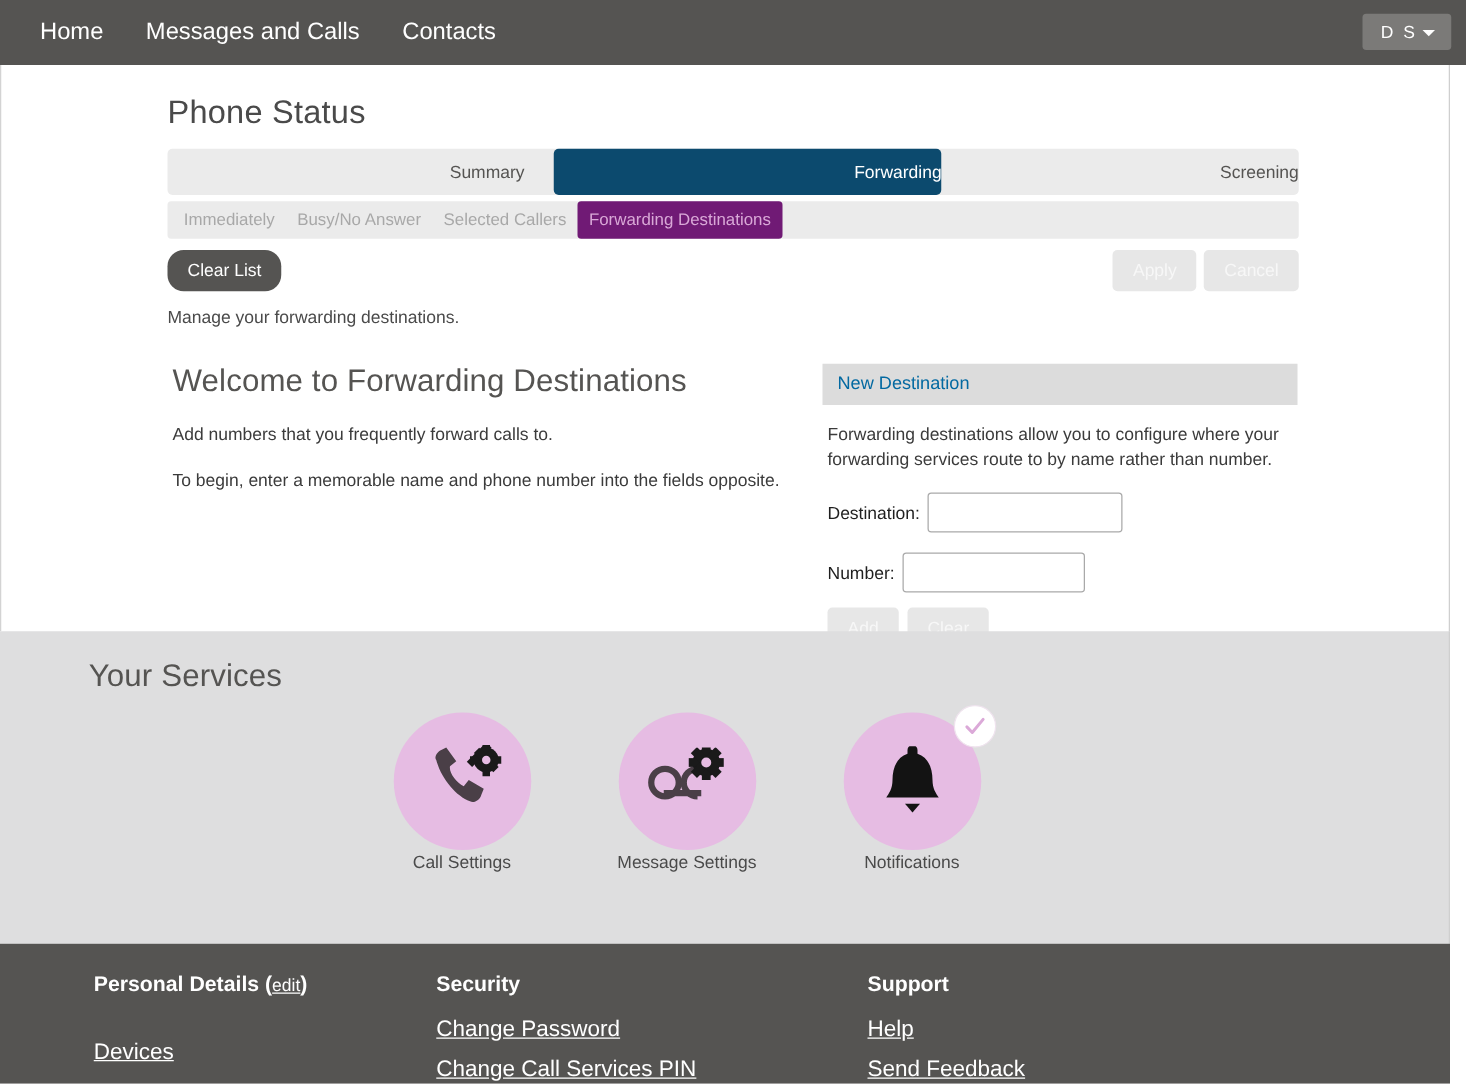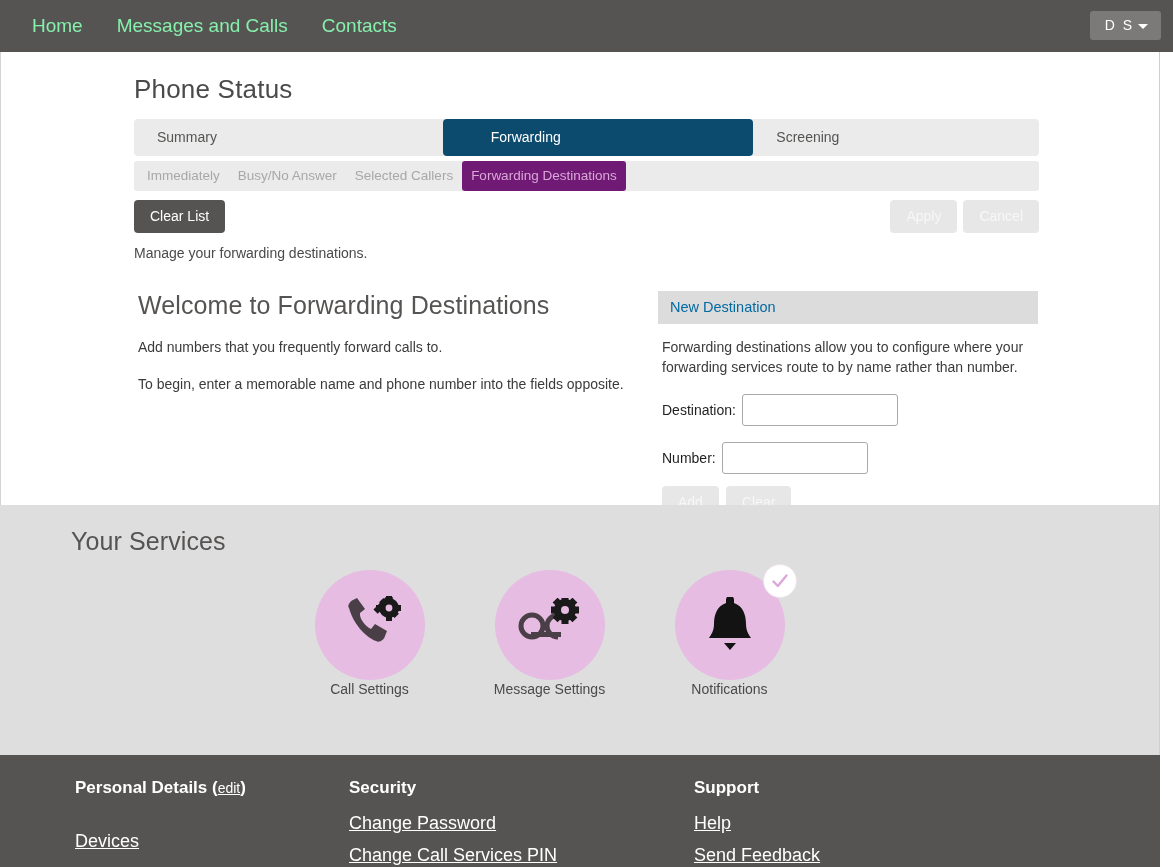--- a/index.html
+++ b/index.html
@@ -12,21 +12,21 @@
   .page { position: relative; width: 1173px; height: 867px; background: #fff; }
 
   
   .topnav {
     position: absolute; top: 0; left: 0; width: 1173px; height: 52px;
     background: #555452;
     display: flex; align-items: center;
   }
   .nav-links { display: flex; align-items: center; padding-left: 15px; }
   .nav-link {
-    color: #86efac; font-size: 19px; padding: 0 17px; line-height: 52px;
+    color: #ffffff; font-size: 19px; padding: 0 17px; line-height: 52px;
     text-decoration: none; white-space: nowrap; cursor: pointer;
   }
   .user-badge {
     position: absolute; right: 12px; top: 11px;
     background: #7b7a78; color: #ffffff;
     font-size: 14px; letter-spacing: 2px;
     padding: 6px 13px 7px 15px; border-radius: 3px;
     display: flex; align-items: center; gap: 3px; cursor: pointer;
   }
   .caret {
@@ -45,21 +45,21 @@
   .inner { position: relative; padding: 22px 0 0 133px; }
 
   h1.page-title {
     font-size: 26px; font-weight: 400; color: #4a4a4a;
     letter-spacing: 0.2px; margin-bottom: 14px;
   }
 
   
   .tabs { display: flex; width: 905px; background: #ebebeb; border-radius: 4px; }
   .tab {
-    flex: 1; text-align: left; font-size: 14px; color: #555452;
+    flex: 1; text-align: right; font-size: 14px; color: #555452;
     padding: 10px 0 11px; border-radius: 4px; cursor: pointer; user-select: none; margin-left: 23px;
   }
   .tab.active { background: #0c4a6e; color: #ffffff; padding-left: 48px; }
 
   
   .subtabs {
     display: flex; width: 905px; background: #ebebeb; border-radius: 3px;
     margin-top: 5px; padding: 0 4px;
   }
   .subtab {
@@ -70,21 +70,21 @@
 
   
   .actionrow {
     position: relative; width: 905px; margin-top: 9px; height: 33px;
   }
   .btn {
     font-family: "Liberation Sans", sans-serif; font-size: 14px;
     border: none; border-radius: 4px; cursor: pointer;
   }
   .btn-dark {
-    background: #555452; color: #ffffff; padding: 8px 16px 9px;
+    background: #555452; color: #ffffff; padding: 8px 16px 9px; border-radius: 13px;
   }
   .right-btns { position: absolute; right: 0; top: 0; display: flex; gap: 6px; }
   .btn-disabled {
     background: #e7e7e7; color: #f7f7f7; padding: 8px 16px 9px; cursor: default;
   }
   .hint { font-size: 14px; color: #4a4a4a; margin-top: 12px; }
 
   
   .body-cols { display: flex; margin-top: 30px; }
   .col-left { width: 524px; padding-left: 4px; }

